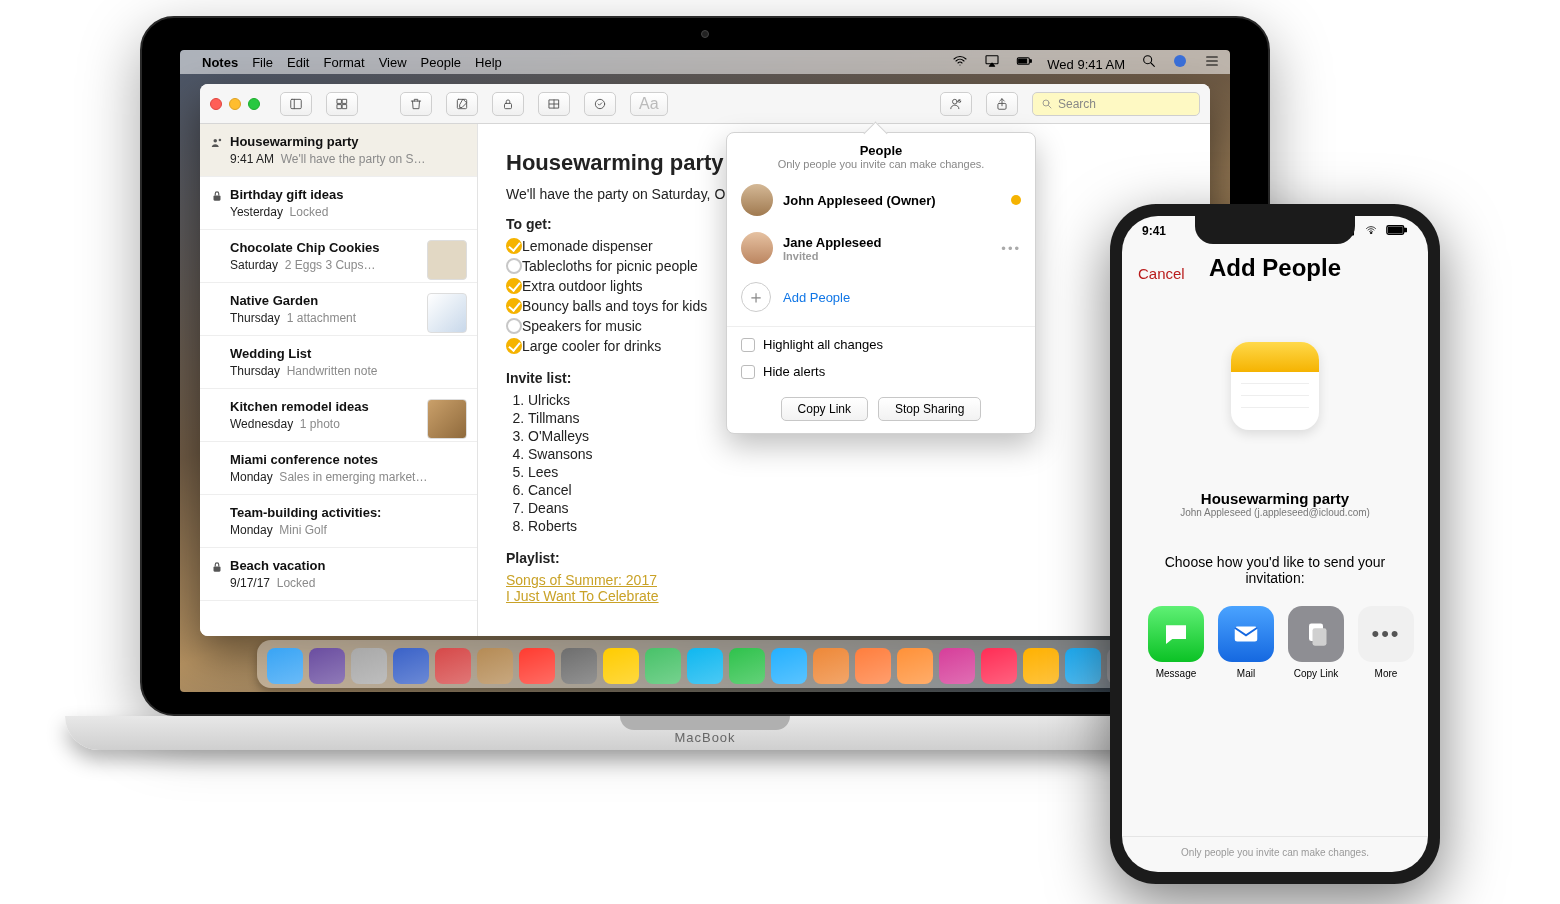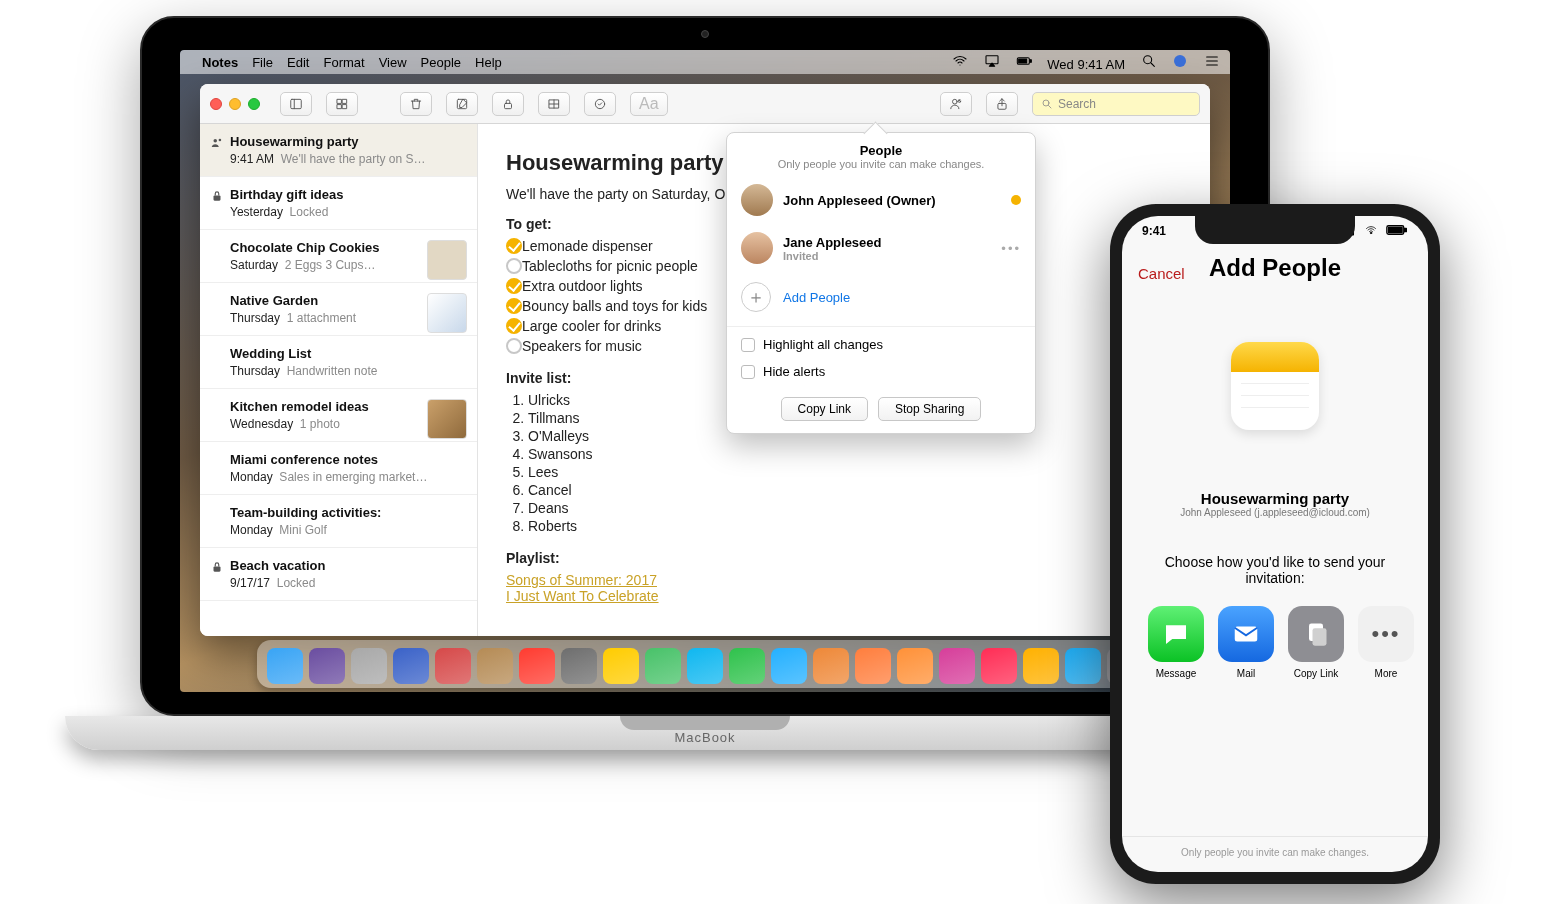--- a/index.html
+++ b/index.html
@@ -318,26 +318,26 @@
                 </div>
                 <div class="chk-row">
                   <span class="chk done"></span>
                   <span>Extra outdoor lights</span>
                 </div>
                 <div class="chk-row">
                   <span class="chk done"></span>
                   <span>Bouncy balls and toys for kids</span>
                 </div>
                 <div class="chk-row">
+                  <span class="chk"></span>
+                  <span>Speakers for music</span>
+                </div>
+                <div class="chk-row">
                   <span class="chk done"></span>
                   <span>Large cooler for drinks</span>
-                </div>
-                <div class="chk-row">
-                  <span class="chk"></span>
-                  <span>Speakers for music</span>
                 </div>
               </div>
             <div class="nc-head" style="margin-top:16px">Invite list:</div>
             <ol class="ol" id="invite">
                 <li>Ulricks</li>
                 <li>Tillmans</li>
                 <li>O'Malleys</li>
                 <li>Swansons</li>
                 <li>Lees</li>
                 <li>Cancel</li>

